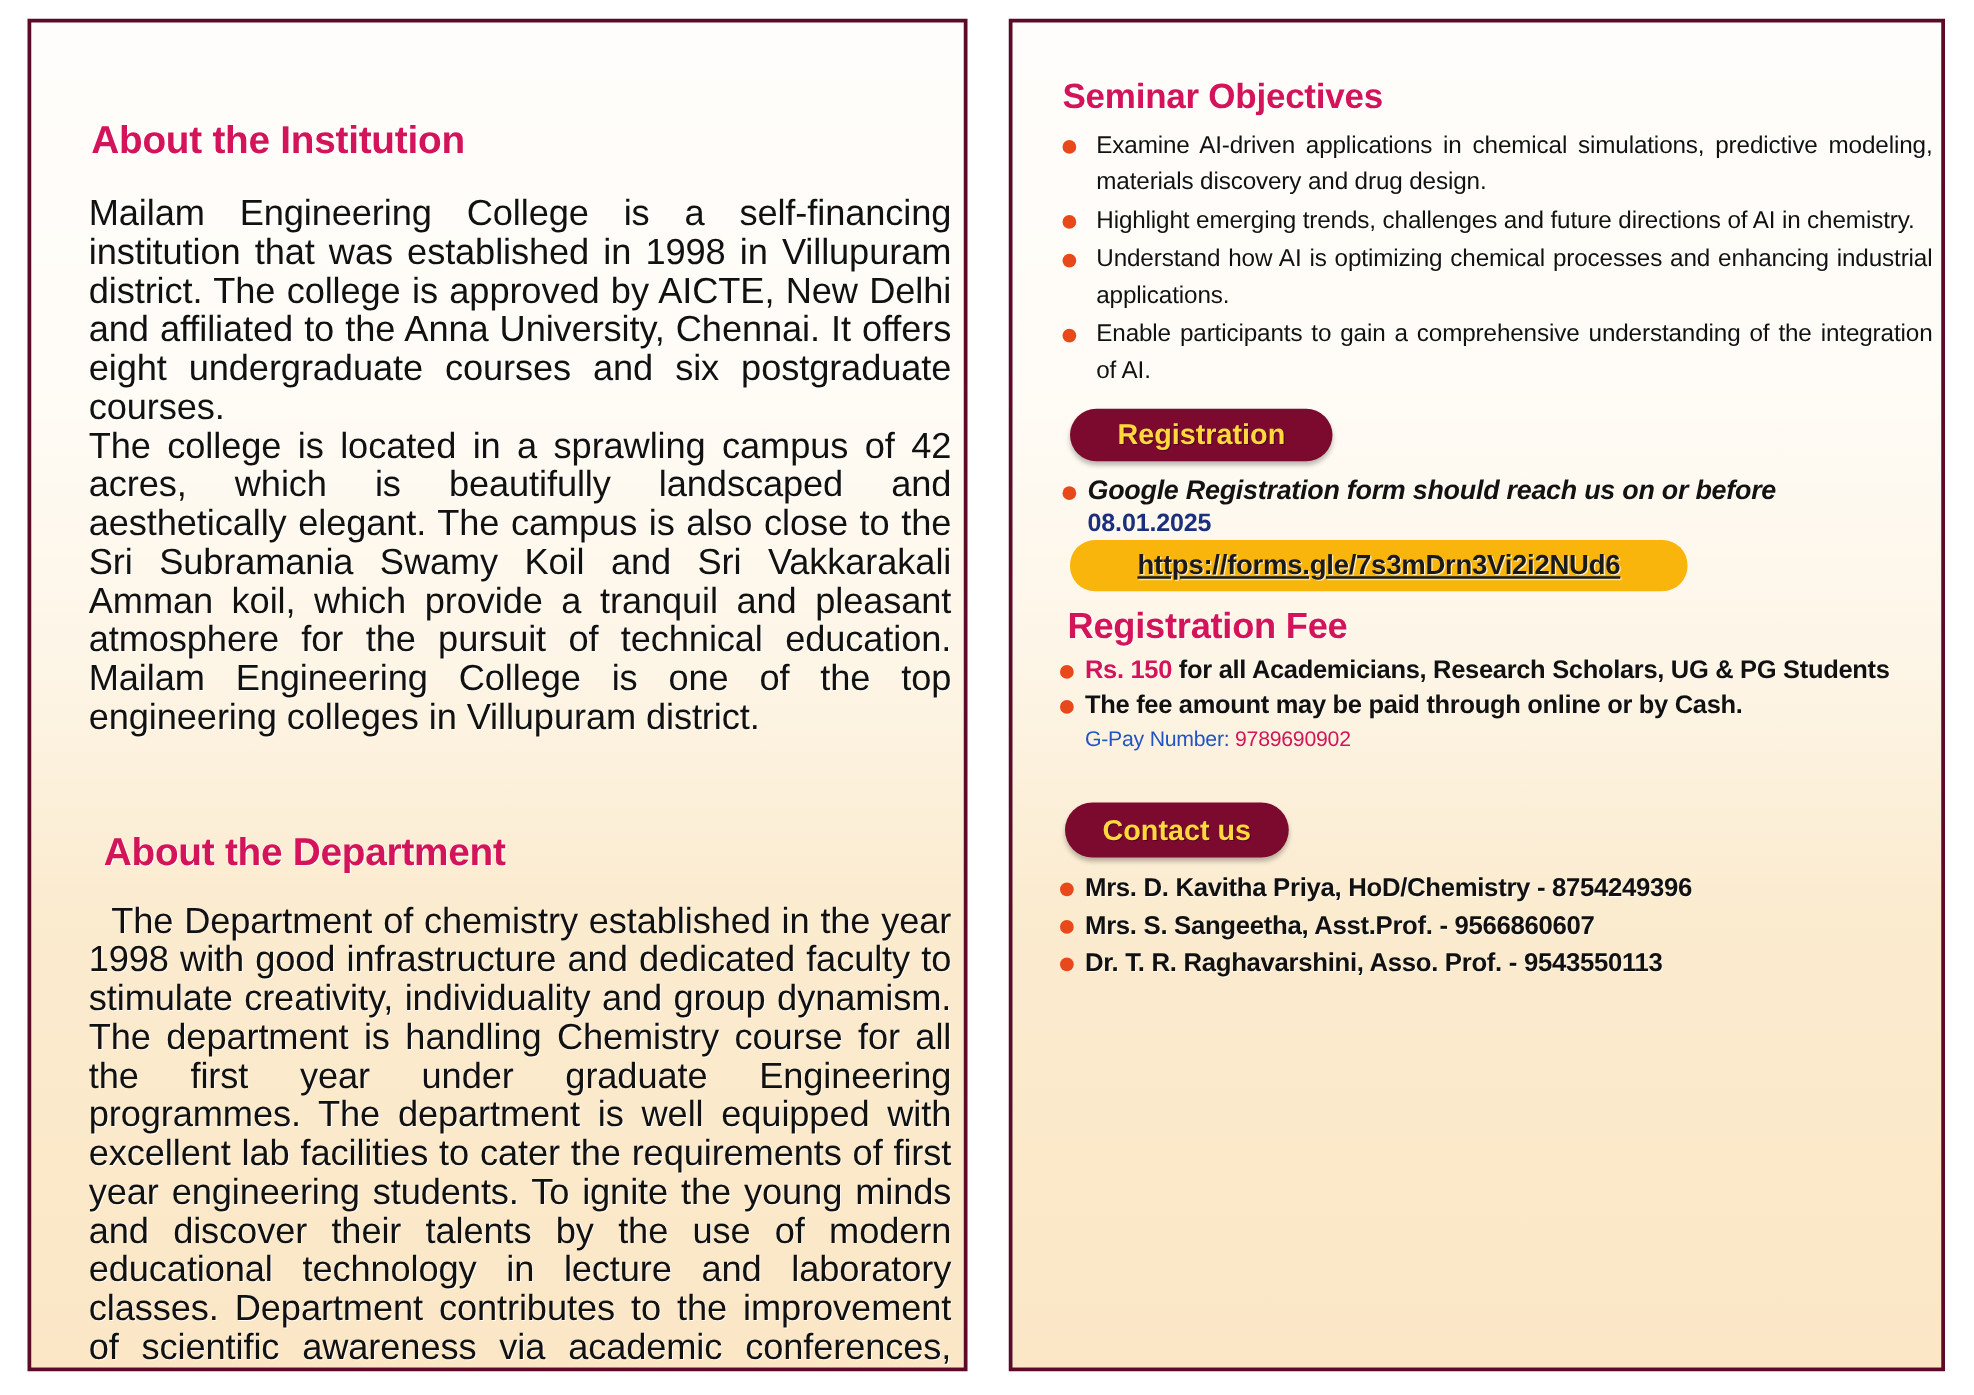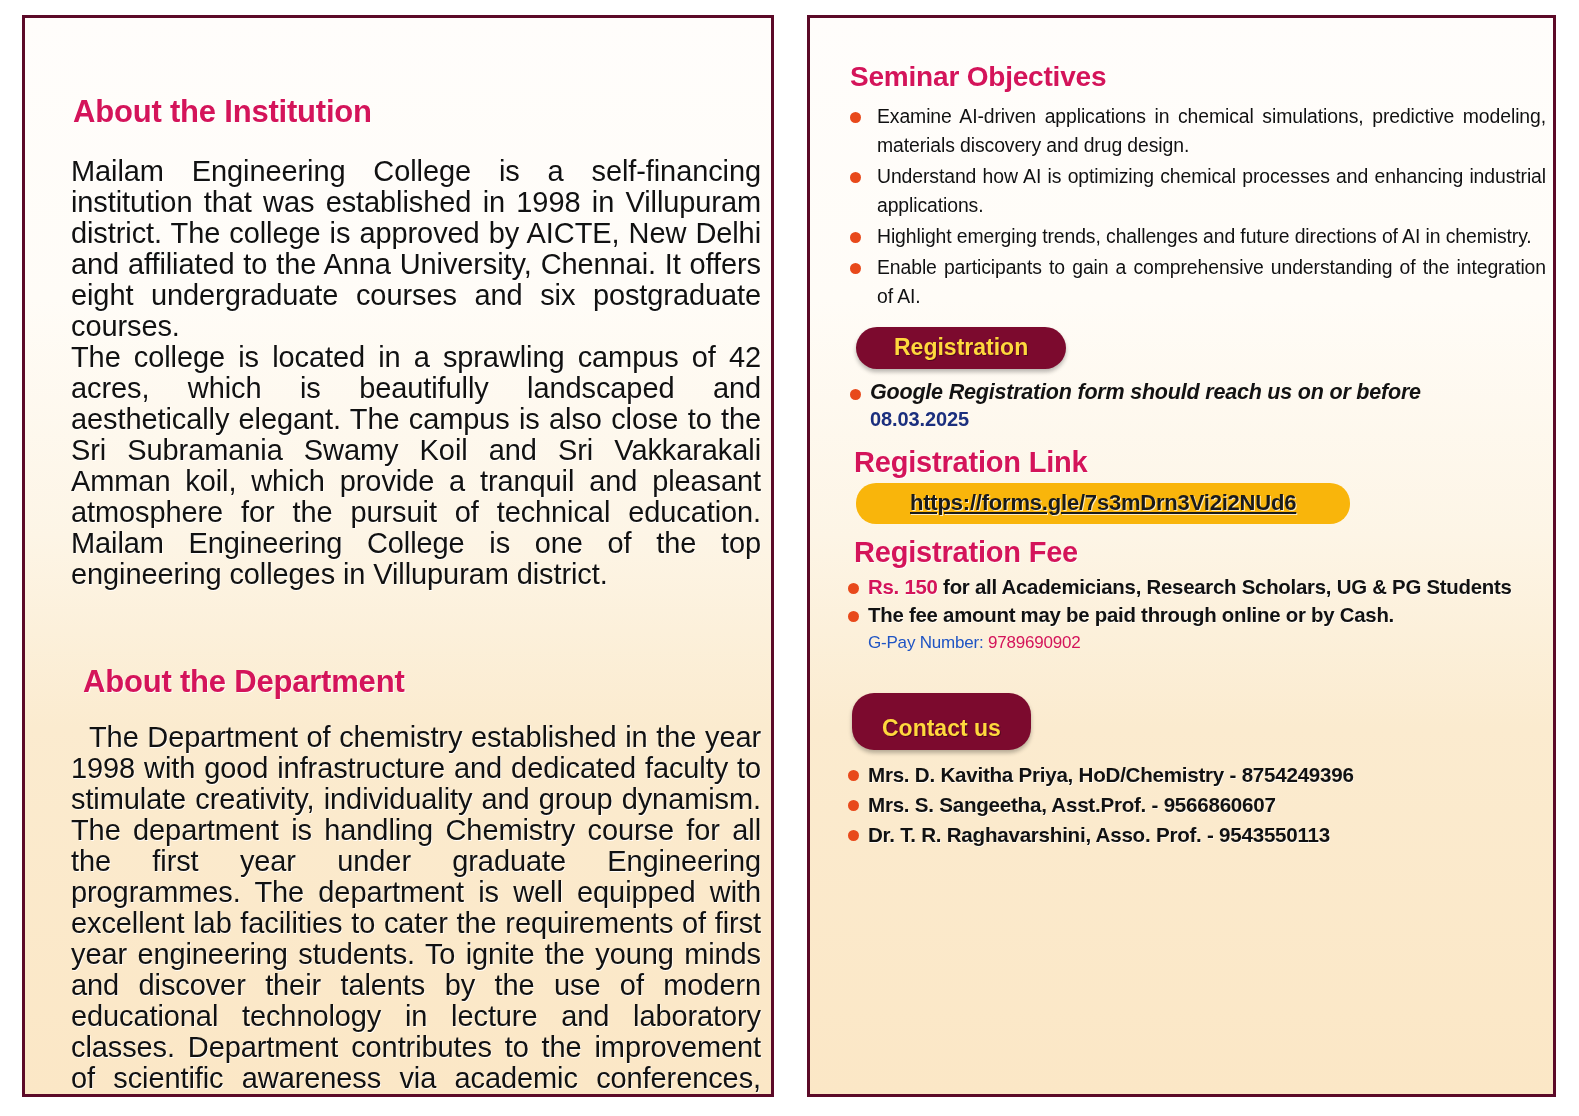--- a/index.html
+++ b/index.html
@@ -116,21 +116,21 @@
     box-shadow: 0 3px 4px rgba(0,0,0,0.28);
     text-align: center;
   }
   .pill-registration {
     font-size: 23px;
     padding: 7px 38px 8px 38px;
     margin: 14px 0 0 24px;
   }
   .pill-contact {
     font-size: 23px;
-    padding: 22px 30px 8px 30px;
+    padding: 9px 30px 8px 30px;
     margin: 36px 0 0 20px;
   }
 
   
   .reg-note {
     position: relative;
     margin: 10px 0 0 14px;
     padding-left: 24px;
     width: 700px;
   }
@@ -229,34 +229,33 @@
     </div>
   </section>
 
   <section class="panel panel-right">
     <div class="panel-inner">
 
       <h2 class="section-title h-seminar">Seminar Objectives</h2>
 
       <ul class="obj-list" id="objectives-list">
           <li><span class="bullet"></span><span>Examine AI-driven applications in chemical simulations, predictive modeling, materials discovery and drug design.</span></li>
+          <li><span class="bullet"></span><span>Highlight emerging trends, challenges and future directions of AI in chemistry.</span></li>
           <li><span class="bullet"></span><span>Understand how AI is optimizing chemical processes and enhancing industrial applications.</span></li>
-          <li><span class="bullet"></span><span>Highlight emerging trends, challenges and future directions of AI in chemistry.</span></li>
           <li><span class="bullet"></span><span>Enable participants to gain a comprehensive understanding of the integration of AI.</span></li>
         </ul>
 
       <div class="pill pill-registration">Registration</div>
 
       <div class="reg-note">
         <span class="rnd-bullet"></span>
         <span class="line1">Google Registration form should reach us on or before</span>
-        <span class="line2">08.03.2025</span>
+        <span class="line2">08.01.2025</span>
       </div>
 
-      <h2 class="section-title h-reglink">Registration Link</h2>
 
       <a class="link-chip" href="#">https://forms.gle/7s3mDrn3Vi2i2NUd6</a>
 
       <h2 class="section-title h-regfee">Registration Fee</h2>
 
       <ul class="fee-list">
         <li>
           <span class="bullet"></span>
           <span class="fee-amount">Rs. 150</span><span> for all Academicians, Research Scholars, UG &amp; PG Students</span>
         </li>

